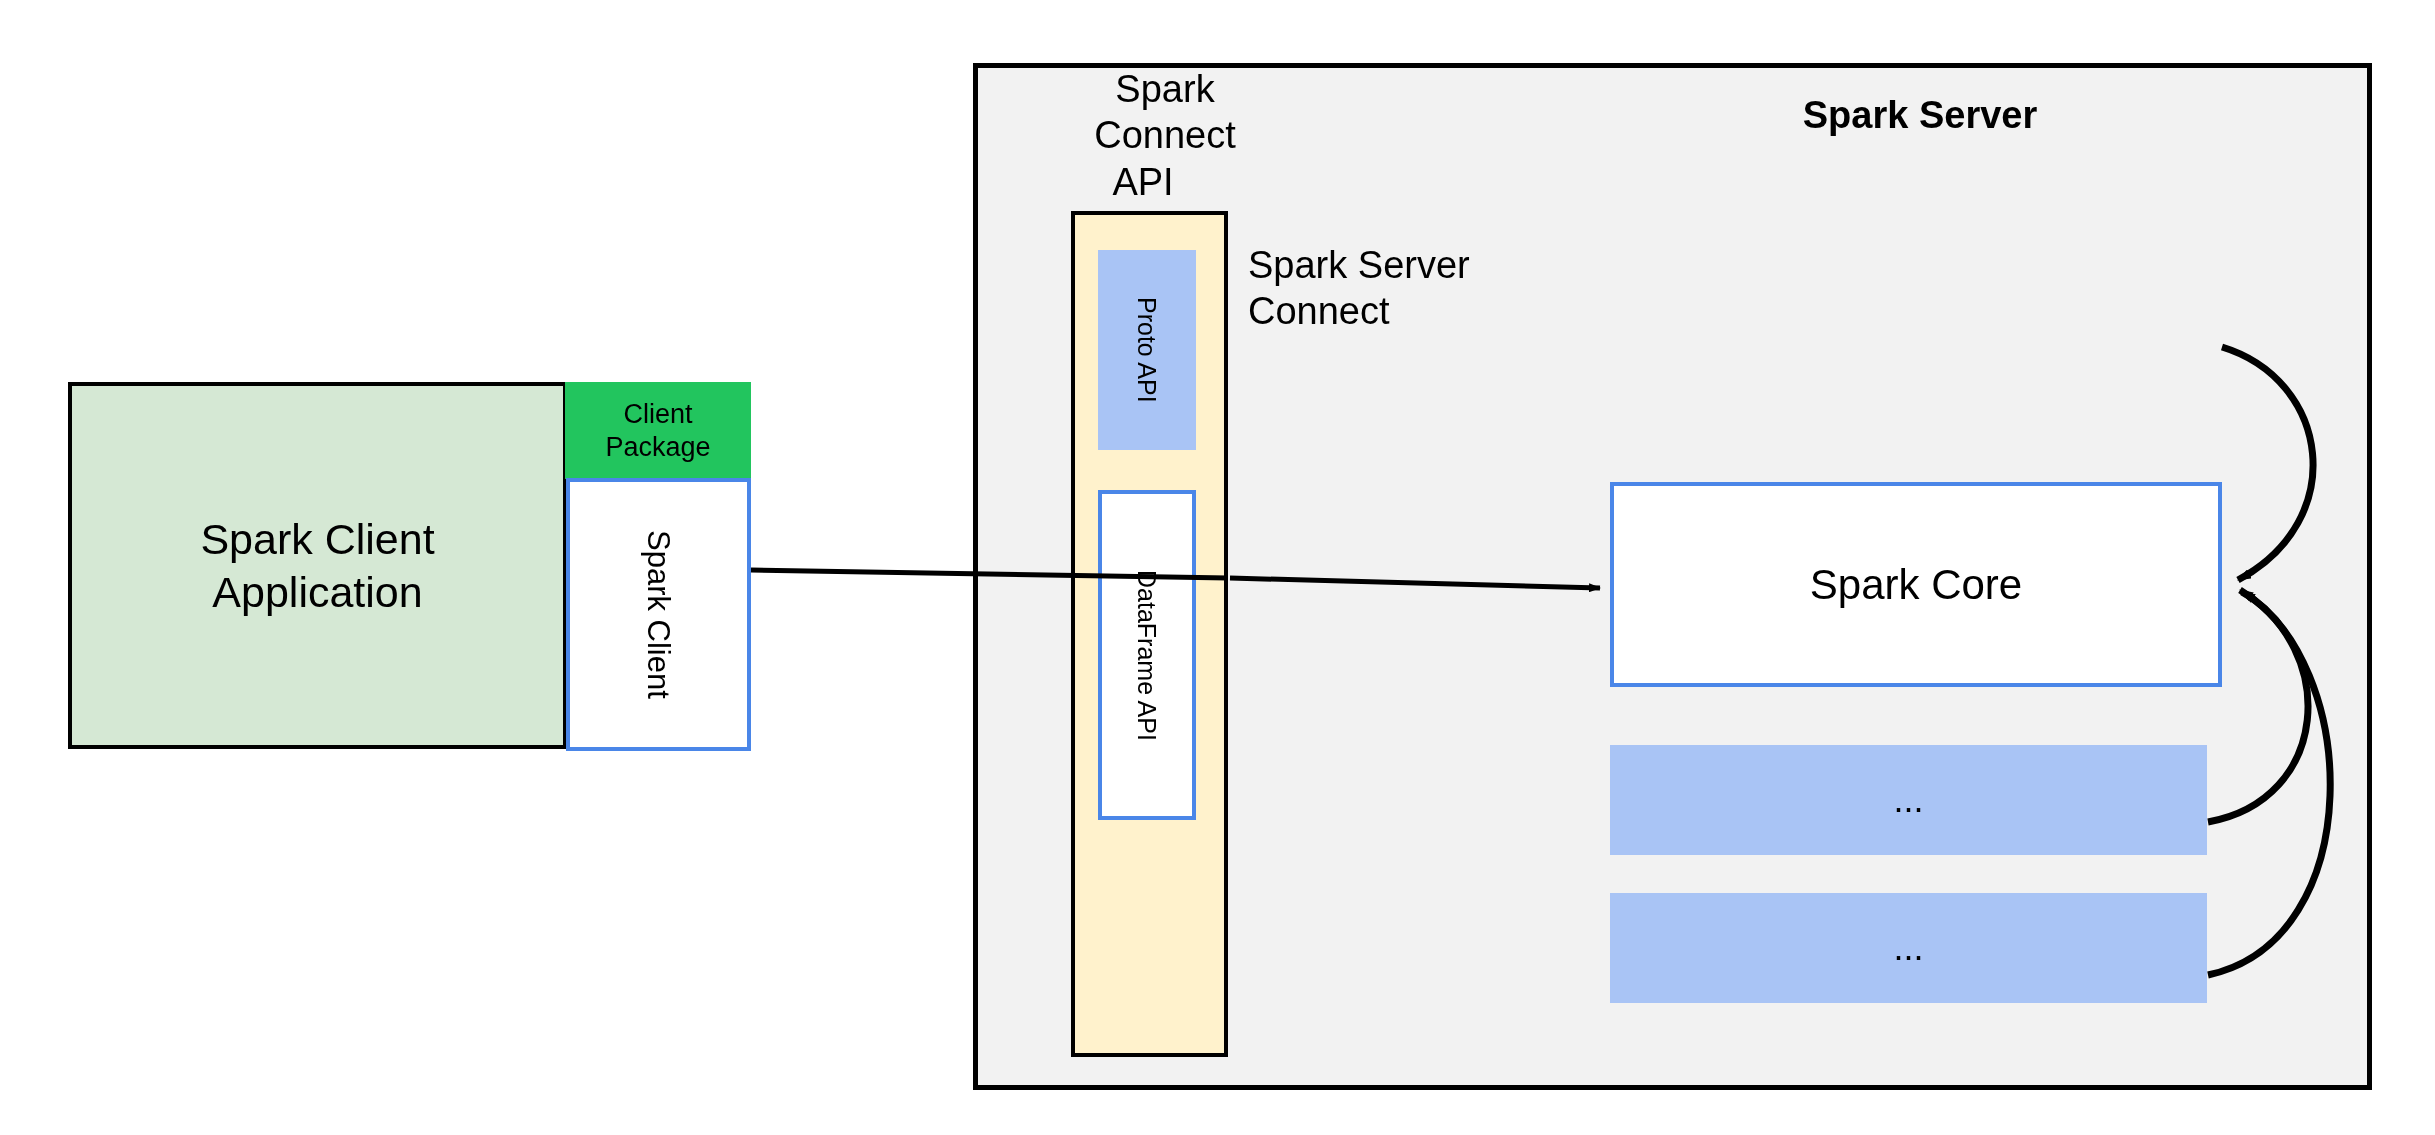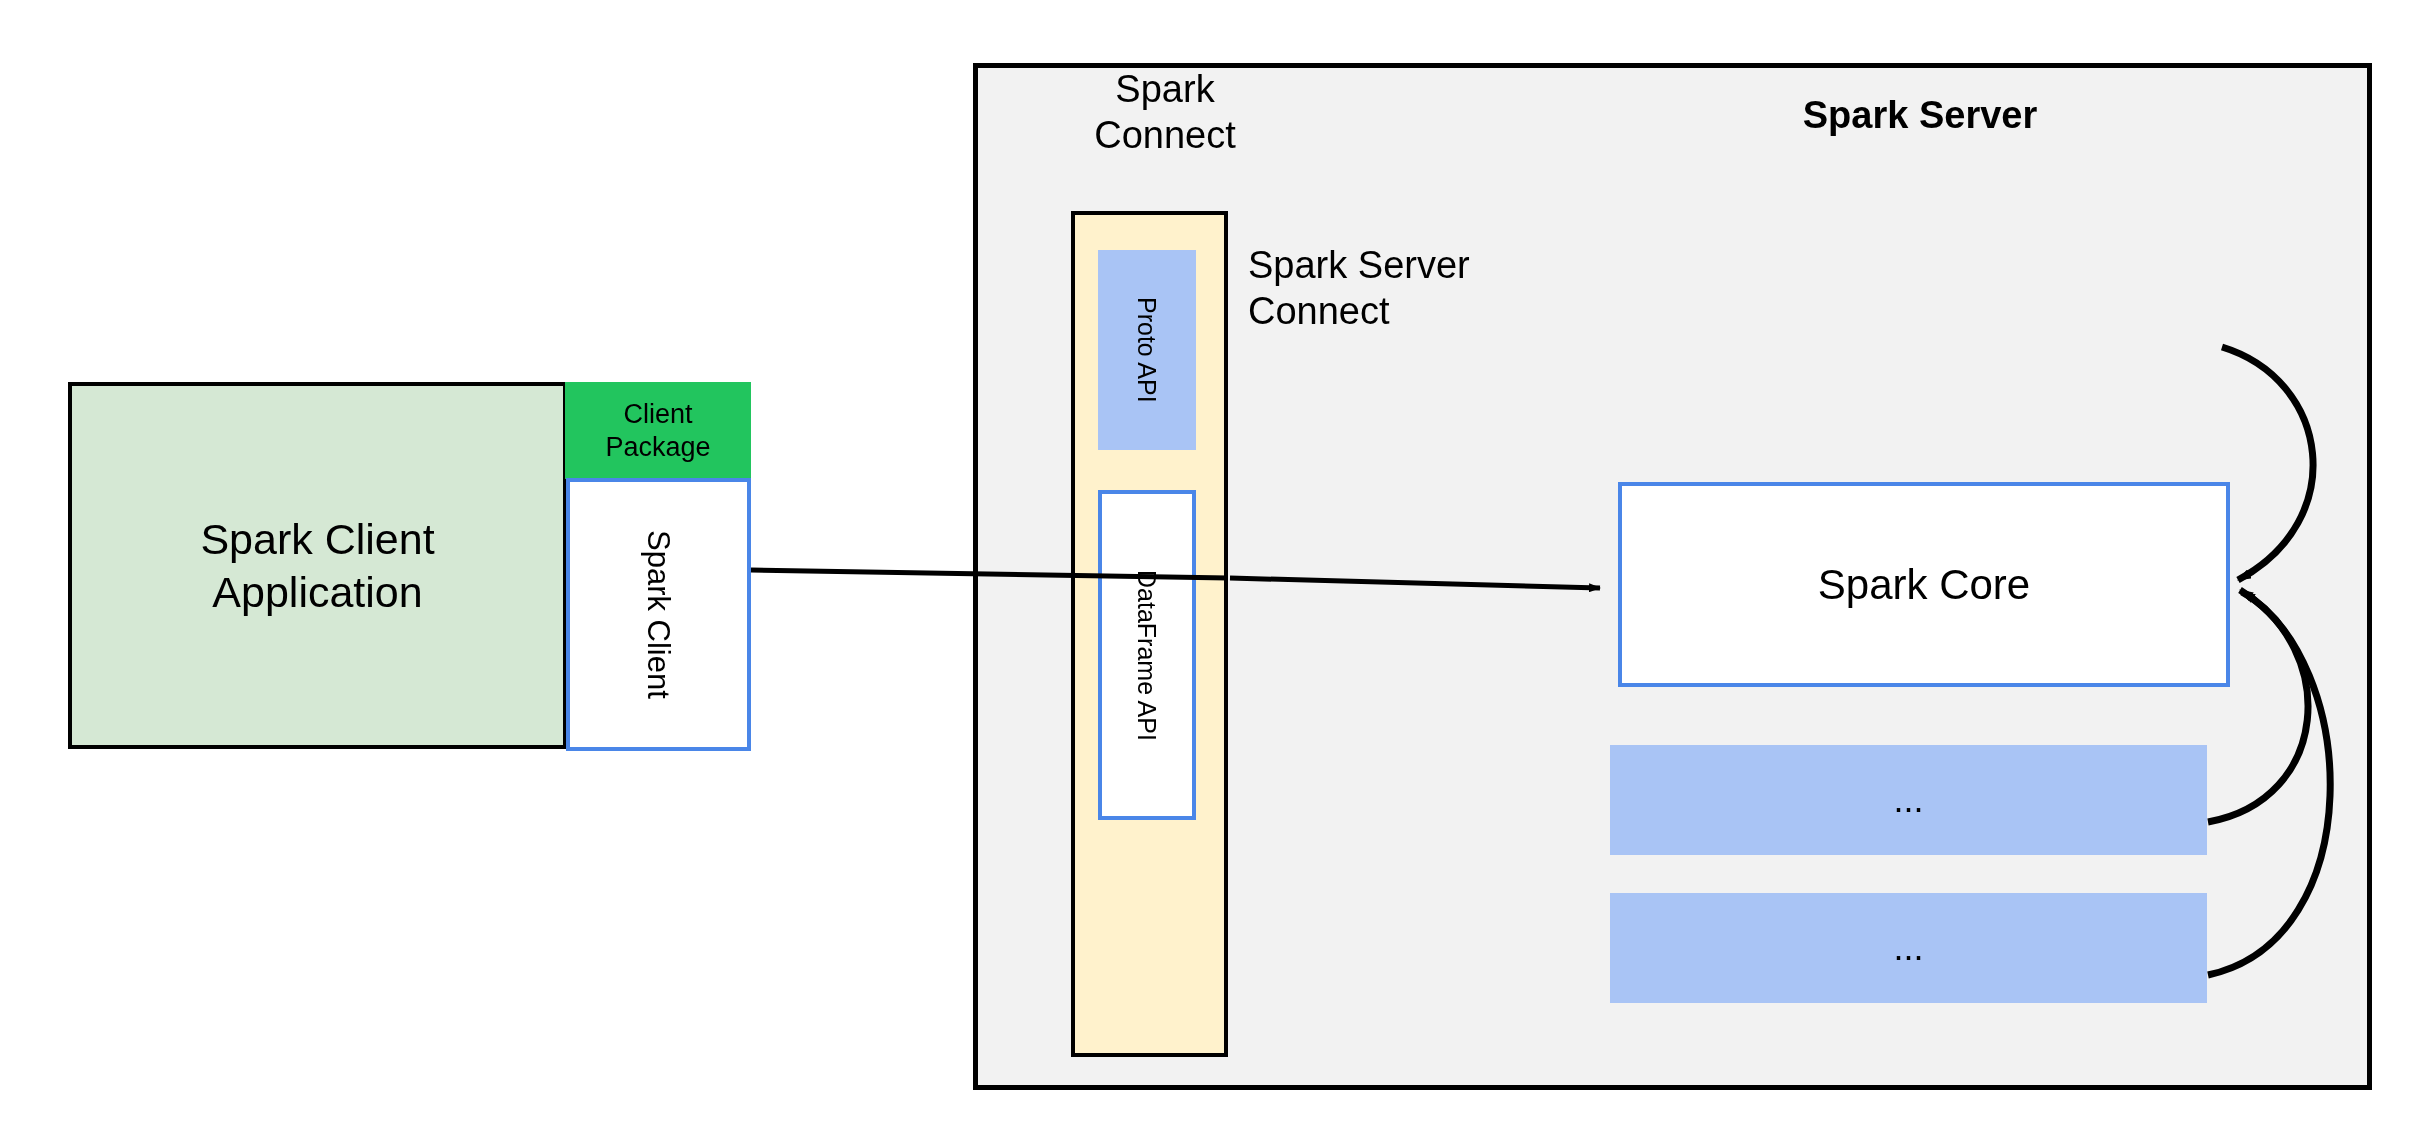--- a/index.html
+++ b/index.html
@@ -139,21 +139,20 @@
     font-size: 42px;
     z-index: 3;
   }
   #spark-core {
     left: 1610px; top: 482px;
     width: 612px; height: 205px;
     background: #ffffff;
     border: 4px solid #4a86e8;
     font-size: 42px;
     z-index: 3;
-    margin-left: 8px;
   }
   #ellipsis-1 {
     left: 1610px; top: 745px;
     width: 597px; height: 110px;
     background: #a9c4f5;
     font-size: 36px;
     z-index: 3;
   }
   #ellipsis-2 {
     left: 1610px; top: 893px;
@@ -192,20 +191,21 @@
       <span>Package</span>
     </span>
   </div>
 
   <div class="box" id="spark-client">
     <span class="vert">Spark Client</span>
   </div>
 
   <div class="box" id="spark-connect-label">
     <span class="l1">Spark Connect</span>
+    <span class="l2">API</span>
   </div>
 
   <div class="box" id="server-title">Spark Server</div>
 
   <div class="box" id="ssl-label">
     <span class="l1">Spark Server</span>
     <span class="l2">Connect</span>
   </div>
 
   <div class="box" id="connect-column"></div>

